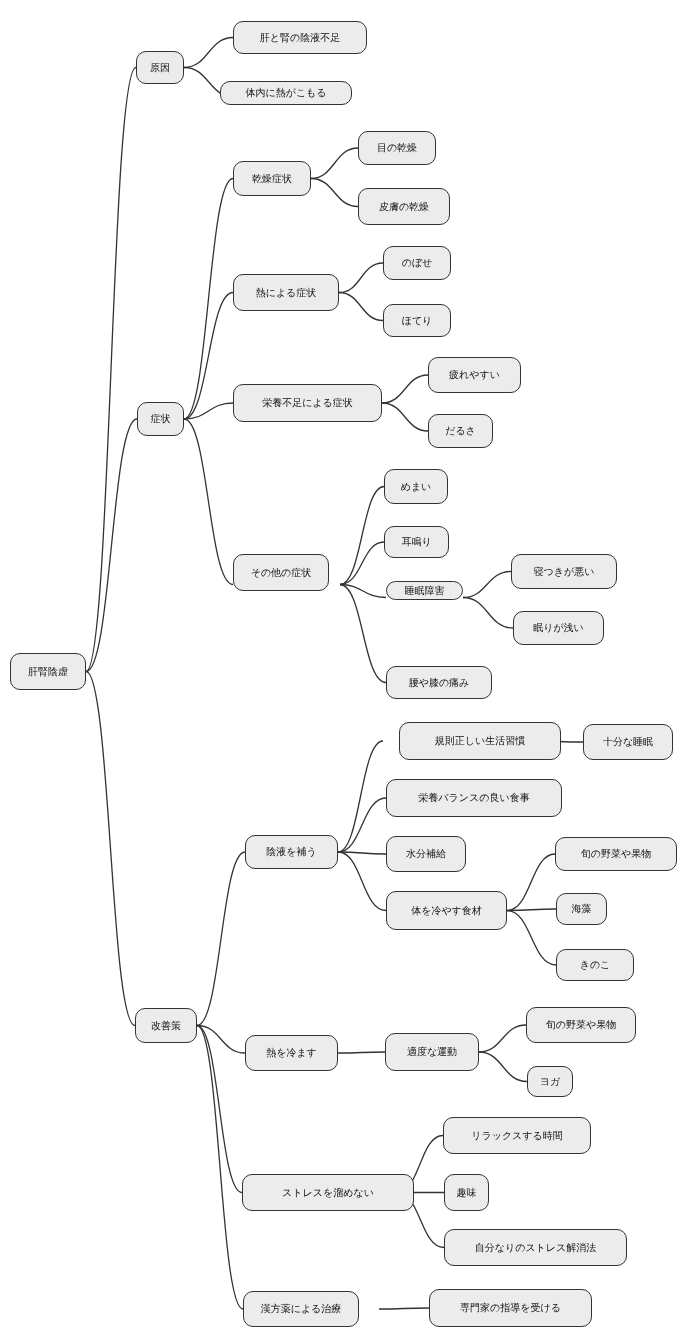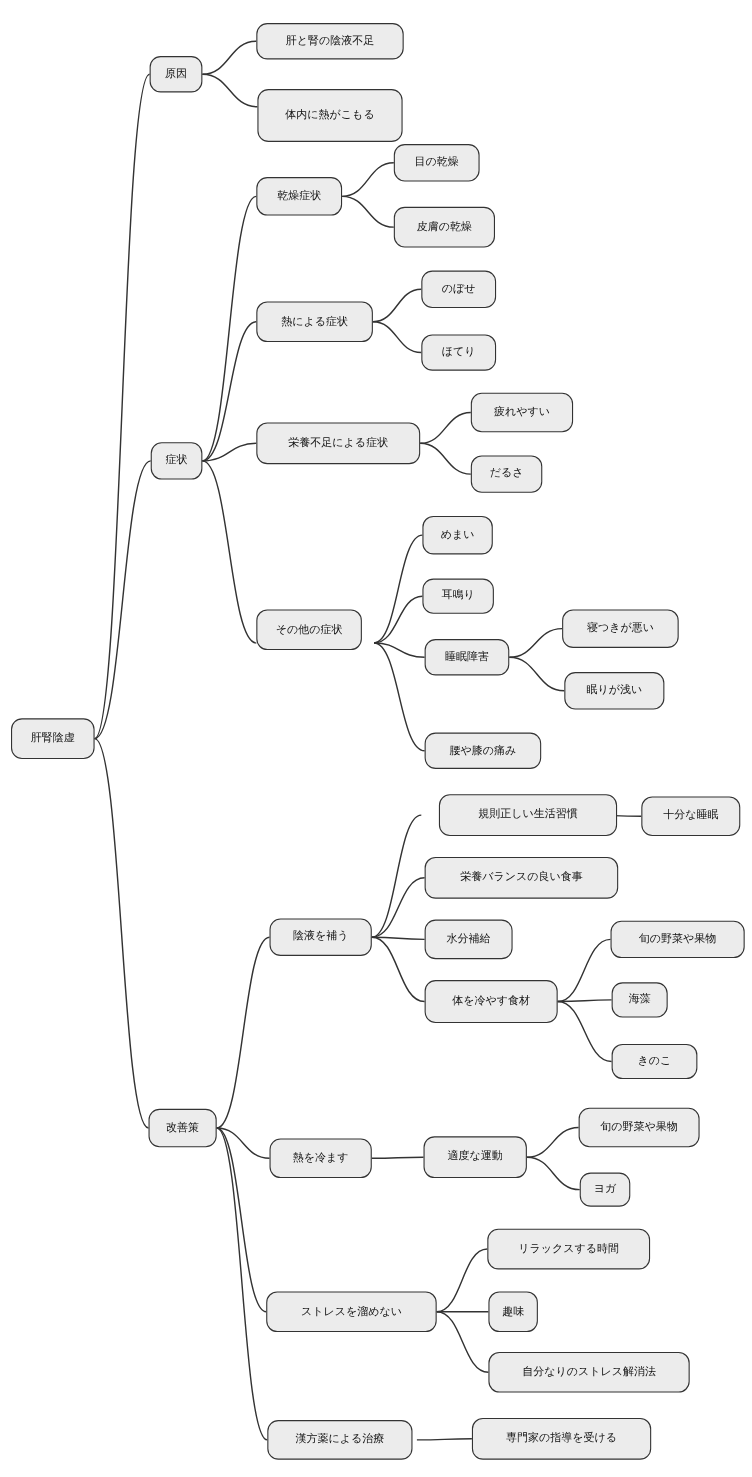--- a/index.html
+++ b/index.html
@@ -82,52 +82,52 @@
       <path d="M 397 1192.5 C 420 1192.5, 420 1135.5, 443 1135.5" fill="none" stroke="#333333" stroke-width="1.3"></path>
       <path d="M 397 1192.5 C 420.5 1192.5, 420.5 1192.5, 444 1192.5" fill="none" stroke="#333333" stroke-width="1.3"></path>
       <path d="M 397 1192.5 C 420.5 1192.5, 420.5 1247.5, 444 1247.5" fill="none" stroke="#333333" stroke-width="1.3"></path>
       <path d="M 197 1025.5 C 220 1025.5, 220 1309, 243 1309" fill="none" stroke="#333333" stroke-width="1.3"></path>
       <path d="M 379 1309 C 404 1309, 404 1308, 429 1308" fill="none" stroke="#333333" stroke-width="1.3"></path>
     </svg>
   <div id="node-layer">
       <div class="mm-node" style="left: 10px; top: 653px; width: 76px; height: 37px;">肝腎陰虚</div>
       <div class="mm-node" style="left: 136px; top: 51px; width: 48px; height: 33px;">原因</div>
       <div class="mm-node" style="left: 233px; top: 21px; width: 134px; height: 33px;">肝と腎の陰液不足</div>
-      <div class="mm-node" style="left: 234px; top: 81px; width: 132px; height: 48px;">体内に熱がこもる</div>
+      <div class="mm-node" style="left: 220px; top: 81px; width: 132px; height: 24px;">体内に熱がこもる</div>
       <div class="mm-node" style="left: 137px; top: 402px; width: 47px; height: 34px;">症状</div>
       <div class="mm-node" style="left: 233px; top: 161px; width: 78px; height: 35px;">乾燥症状</div>
       <div class="mm-node" style="left: 358px; top: 131px; width: 78px; height: 34px;">目の乾燥</div>
       <div class="mm-node" style="left: 358px; top: 188px; width: 92px; height: 37px; text-align: right;">皮膚の乾燥</div>
       <div class="mm-node" style="left: 233px; top: 274px; width: 106px; height: 37px;">熱による症状</div>
       <div class="mm-node" style="left: 383px; top: 246px; width: 68px; height: 34px;">のぼせ</div>
       <div class="mm-node" style="left: 383px; top: 304px; width: 68px; height: 33px;">ほてり</div>
       <div class="mm-node" style="left: 233px; top: 384px; width: 149px; height: 38px;">栄養不足による症状</div>
       <div class="mm-node" style="left: 428px; top: 357px; width: 93px; height: 36px;">疲れやすい</div>
       <div class="mm-node" style="left: 428px; top: 414px; width: 65px; height: 34px;">だるさ</div>
       <div class="mm-node" style="left: 233px; top: 554px; width: 96px; height: 37px;">その他の症状</div>
       <div class="mm-node" style="left: 384px; top: 469px; width: 64px; height: 35px;">めまい</div>
       <div class="mm-node" style="left: 384px; top: 526px; width: 65px; height: 32px;">耳鳴り</div>
-      <div class="mm-node" style="left: 386px; top: 581px; width: 77px; height: 33px; text-align: center;">睡眠障害</div>
+      <div class="mm-node" style="left: 386px; top: 581px; width: 77px; height: 19px; text-align: center;">睡眠障害</div>
       <div class="mm-node" style="left: 511px; top: 554px; width: 106px; height: 35px;">寝つきが悪い</div>
       <div class="mm-node" style="left: 513px; top: 611px; width: 91px; height: 34px;">眠りが浅い</div>
       <div class="mm-node" style="left: 386px; top: 666px; width: 106px; height: 33px;">腰や膝の痛み</div>
       <div class="mm-node" style="left: 135px; top: 1008px; width: 62px; height: 35px;">改善策</div>
       <div class="mm-node" style="left: 245px; top: 835px; width: 93px; height: 34px;">陰液を補う</div>
       <div class="mm-node" style="left: 383px; top: 722px; width: 162px; height: 38px; margin-left: 16px;">規則正しい生活習慣</div>
       <div class="mm-node" style="left: 583px; top: 724px; width: 90px; height: 36px;">十分な睡眠</div>
       <div class="mm-node" style="left: 386px; top: 779px; width: 176px; height: 38px;">栄養バランスの良い食事</div>
       <div class="mm-node" style="left: 386px; top: 836px; width: 80px; height: 36px;">水分補給</div>
       <div class="mm-node" style="left: 386px; top: 891px; width: 121px; height: 39px;">体を冷やす食材</div>
       <div class="mm-node" style="left: 555px; top: 837px; width: 122px; height: 34px;">旬の野菜や果物</div>
       <div class="mm-node" style="left: 556px; top: 893px; width: 51px; height: 32px;">海藻</div>
       <div class="mm-node" style="left: 556px; top: 949px; width: 78px; height: 32px;">きのこ</div>
       <div class="mm-node" style="left: 245px; top: 1035px; width: 93px; height: 36px;">熱を冷ます</div>
       <div class="mm-node" style="left: 385px; top: 1033px; width: 94px; height: 38px;">適度な運動</div>
       <div class="mm-node" style="left: 526px; top: 1007px; width: 110px; height: 36px;">旬の野菜や果物</div>
       <div class="mm-node" style="left: 527px; top: 1066px; width: 46px; height: 31px;">ヨガ</div>
-      <div class="mm-node" style="left: 242px; top: 1174px; width: 155px; height: 37px; text-align: right;">ストレスを溜めない</div>
+      <div class="mm-node" style="left: 242px; top: 1174px; width: 172px; height: 37px; text-align: right;">ストレスを溜めない</div>
       <div class="mm-node" style="left: 443px; top: 1117px; width: 148px; height: 37px;">リラックスする時間</div>
       <div class="mm-node" style="left: 444px; top: 1174px; width: 45px; height: 37px;">趣味</div>
       <div class="mm-node" style="left: 444px; top: 1229px; width: 183px; height: 37px;">自分なりのストレス解消法</div>
-      <div class="mm-node" style="left: 243px; top: 1291px; width: 132px; height: 36px;">漢方薬による治療</div>
+      <div class="mm-node" style="left: 243px; top: 1291px; width: 116px; height: 36px;">漢方薬による治療</div>
       <div class="mm-node" style="left: 429px; top: 1289px; width: 163px; height: 38px;">専門家の指導を受ける</div>
     </div>
 </div>
 
 </body></html>

